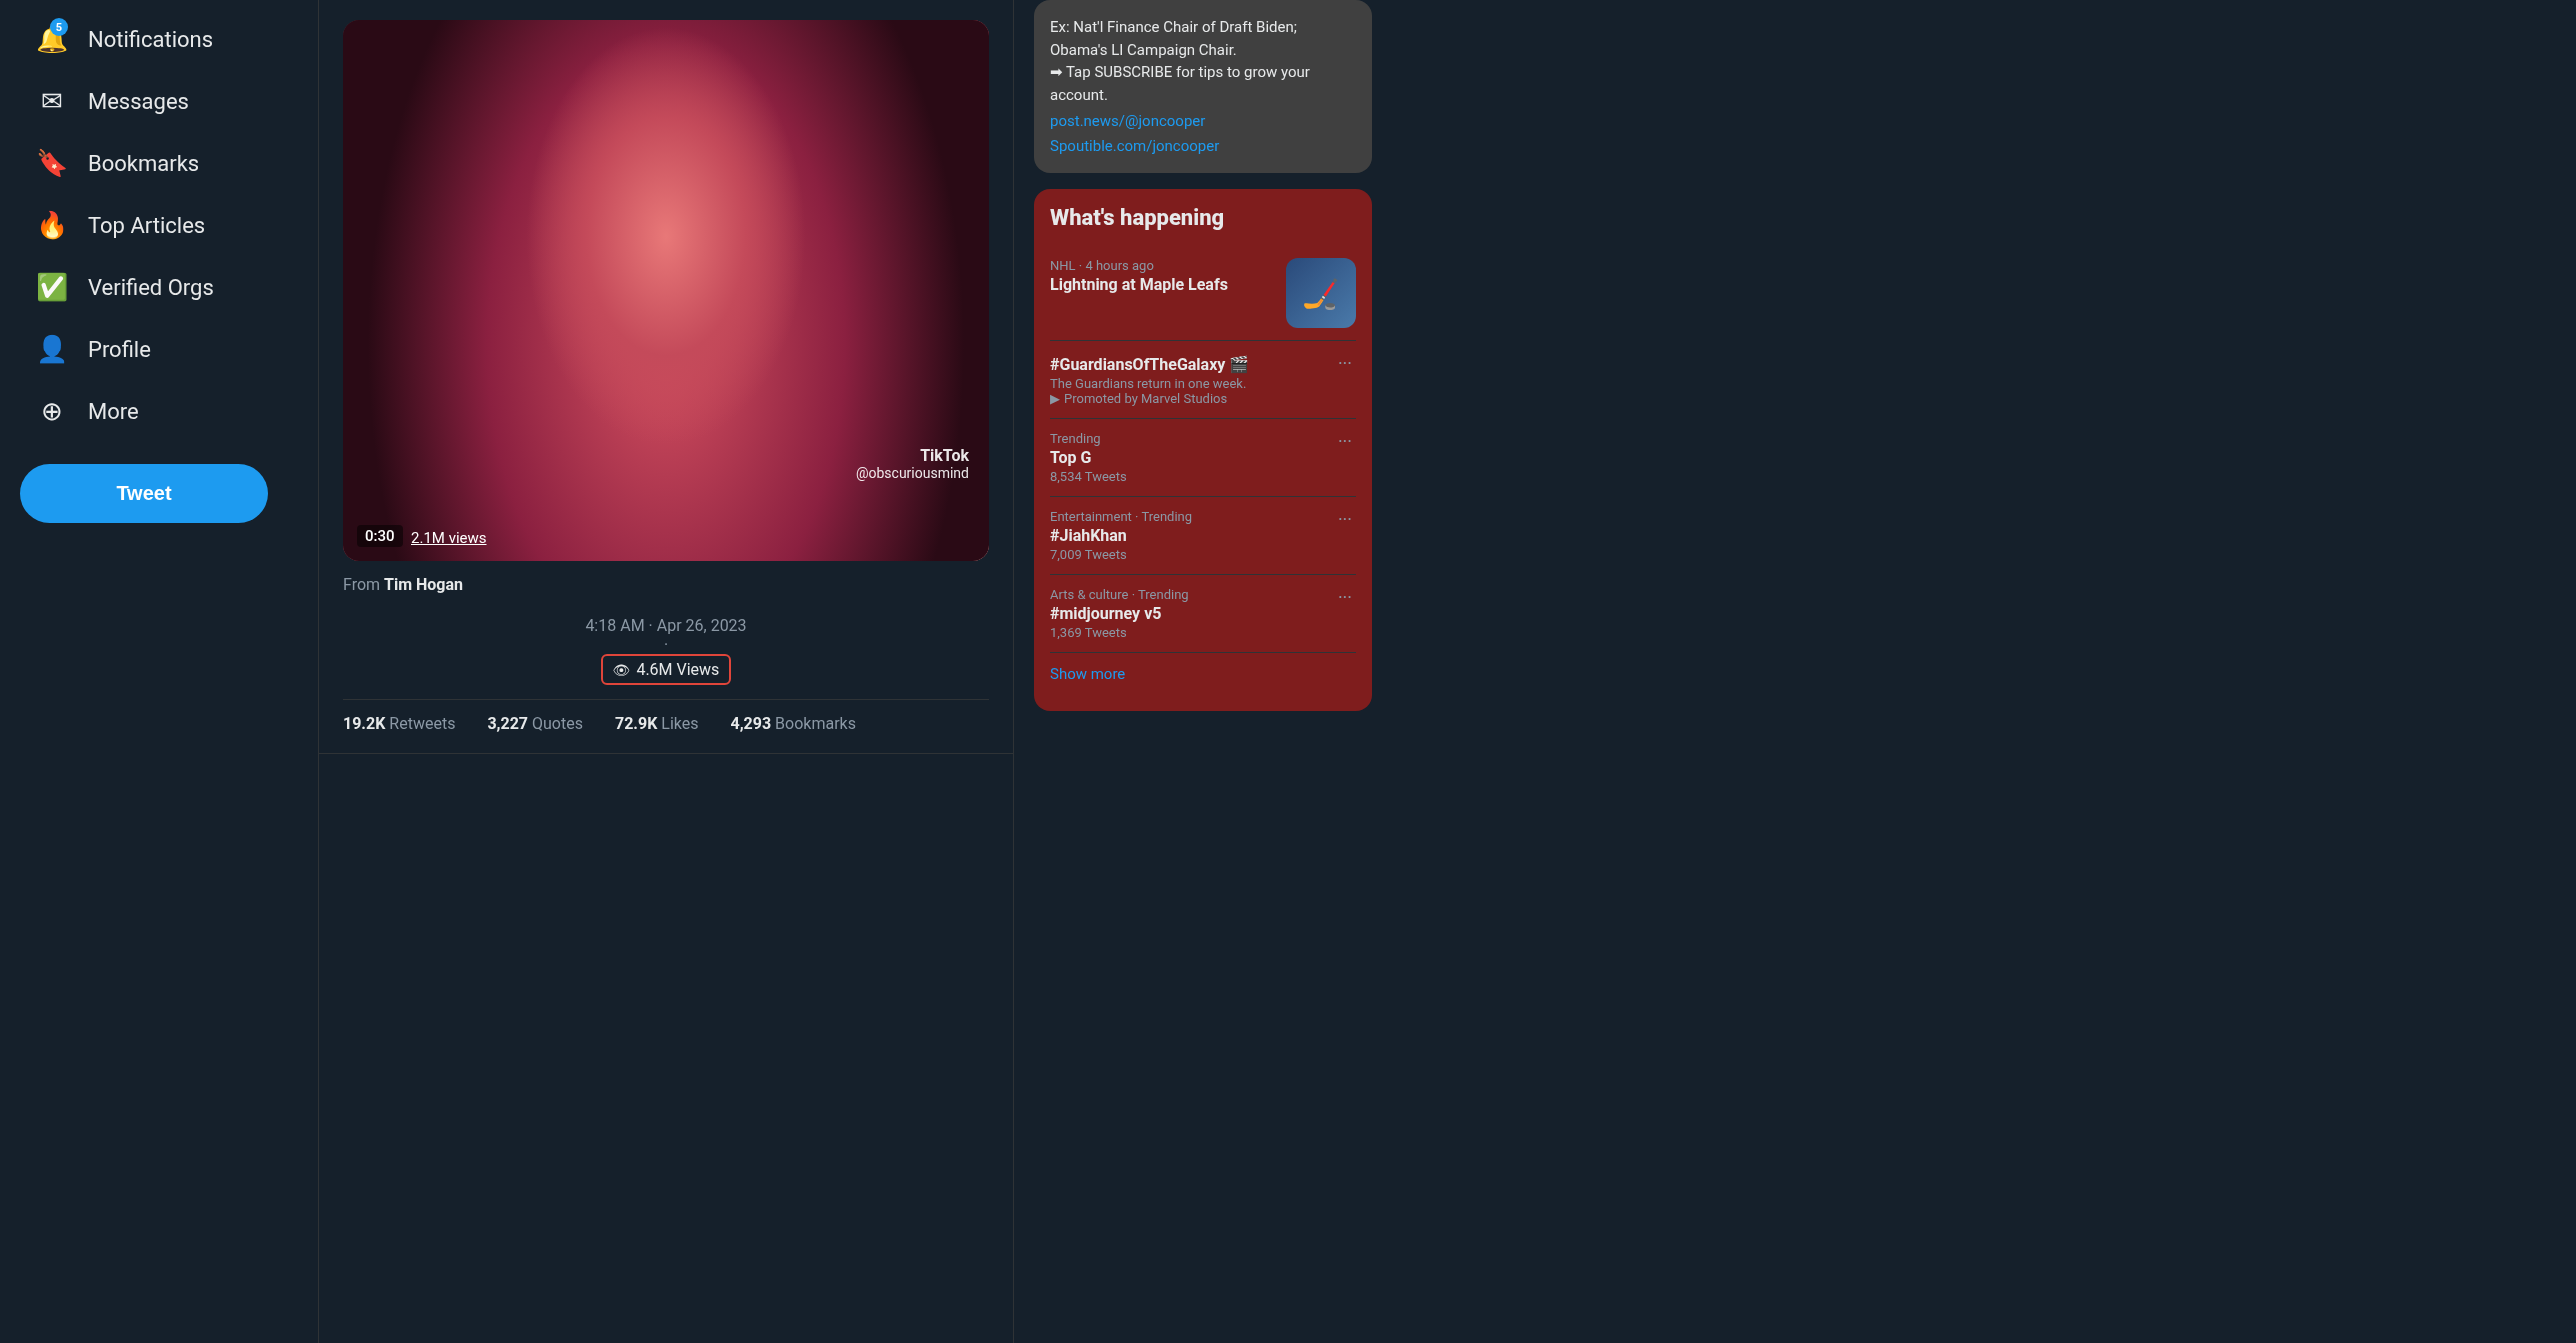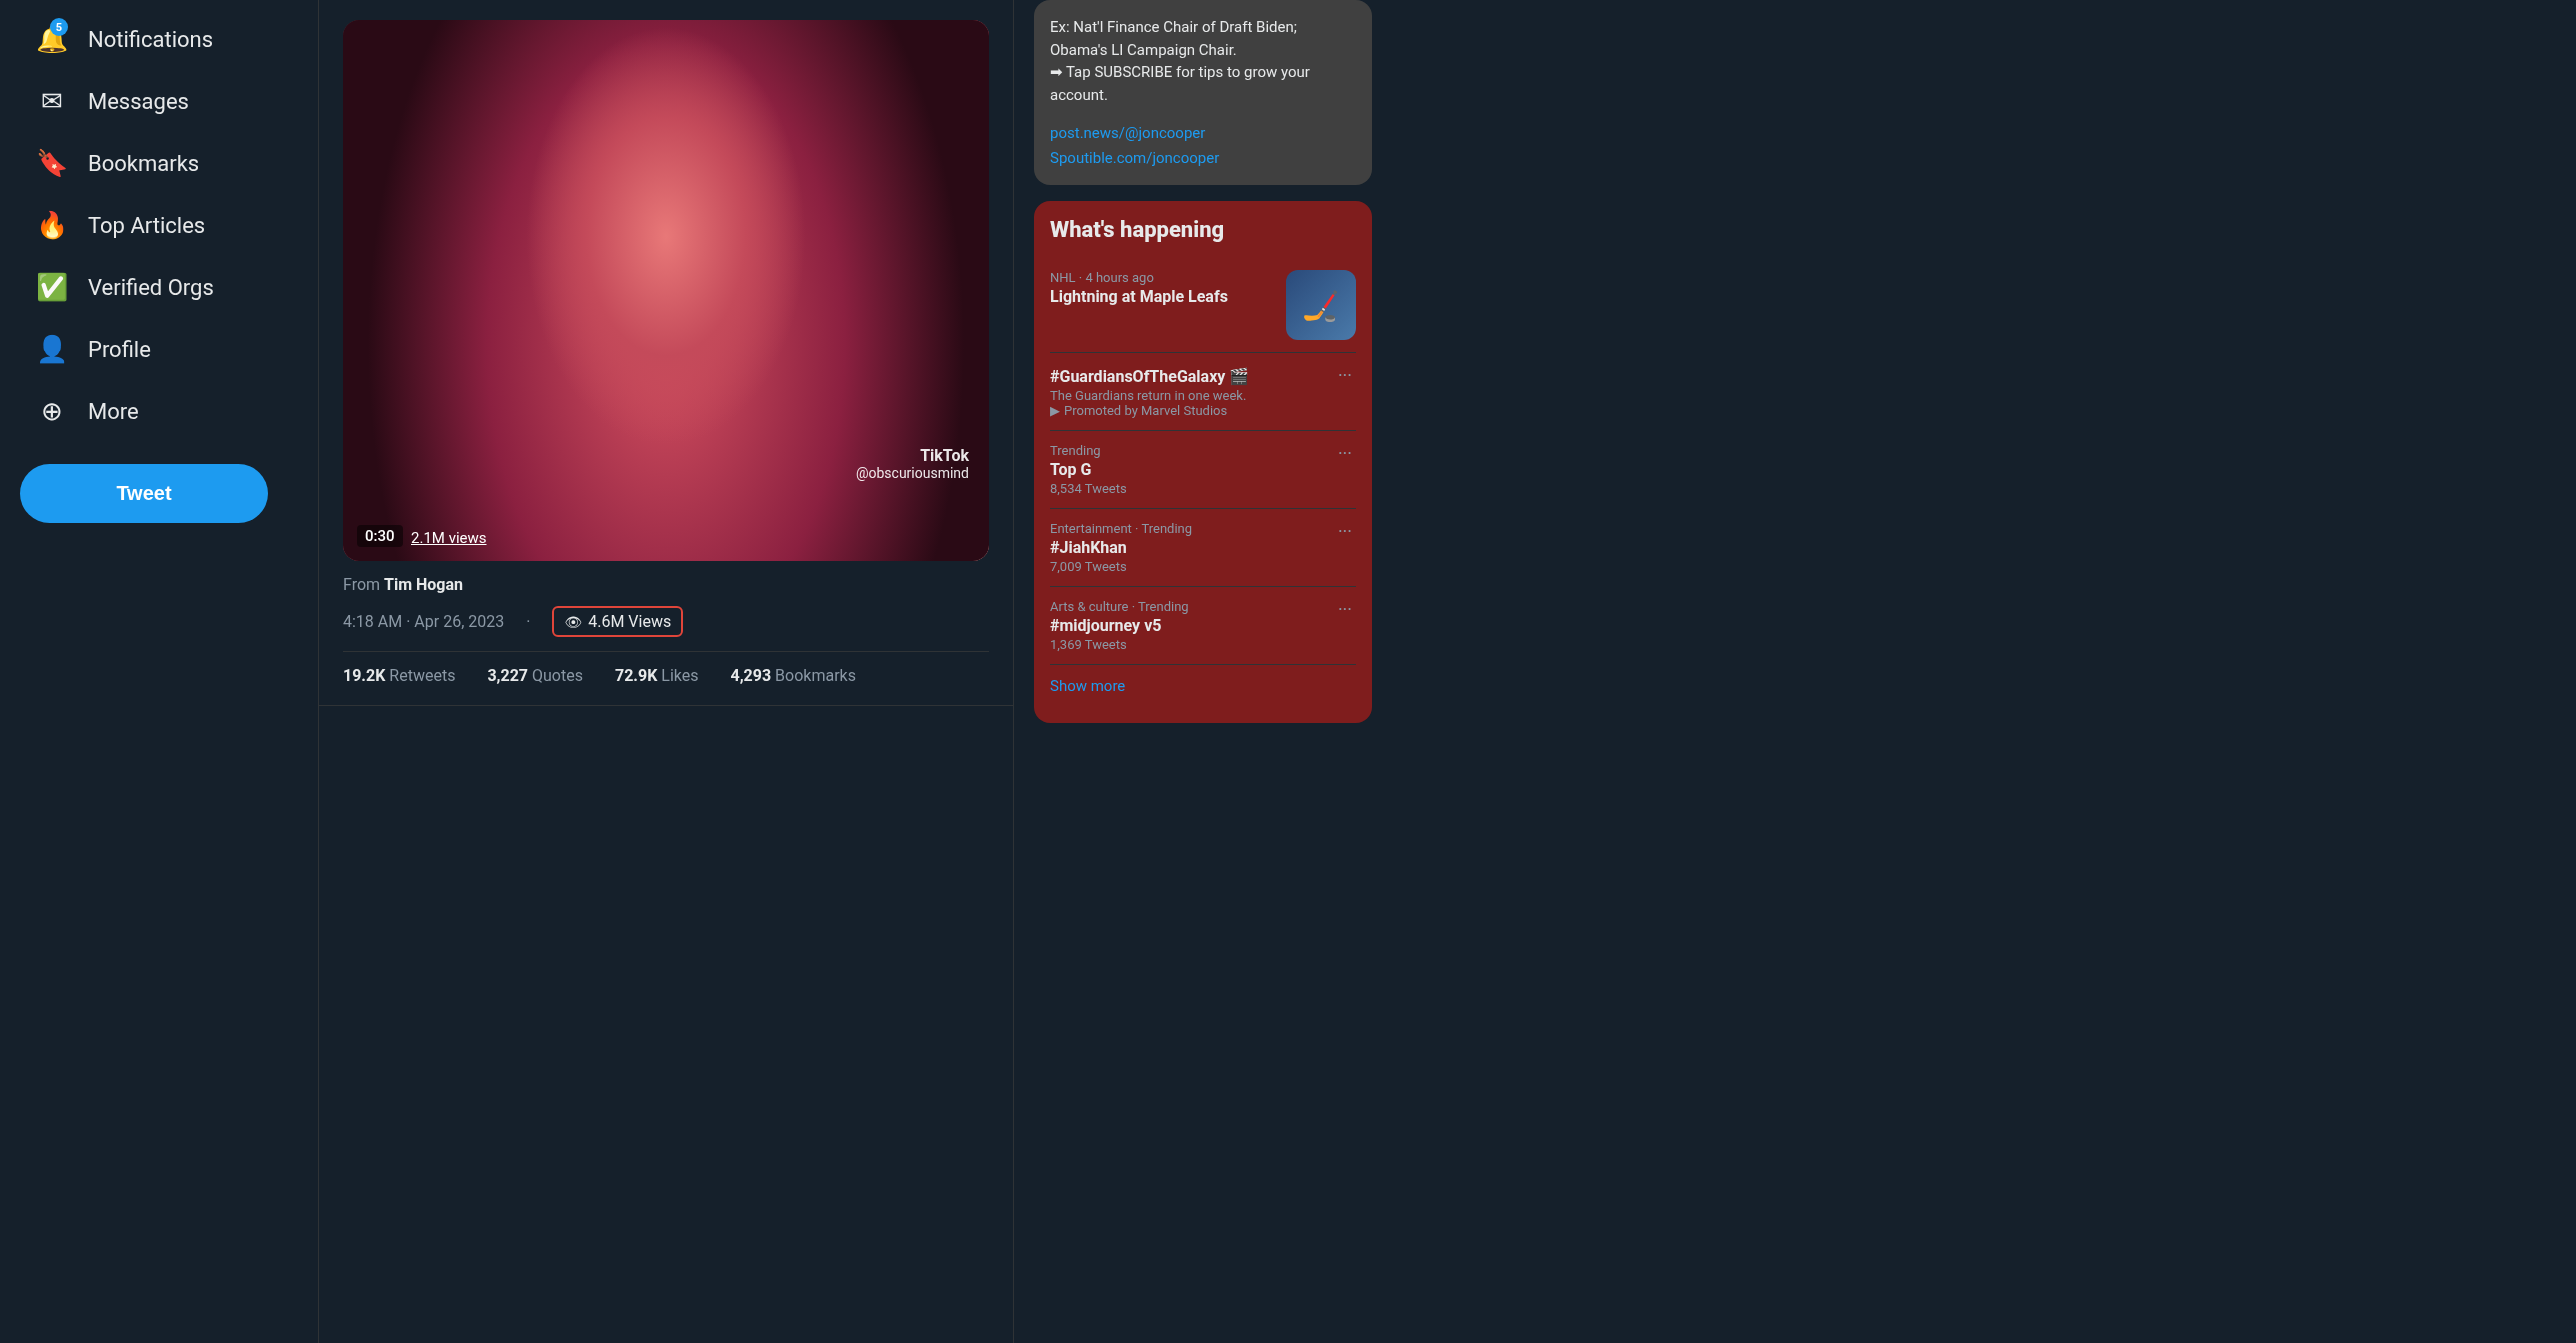--- a/index.html
+++ b/index.html
@@ -144,24 +144,25 @@
       color: #8b98a5;
     }
     .from-line strong {
       color: #e7e9ea;
       font-weight: 700;
     }
 
     .tweet-meta {
       display: flex;
       align-items: center;
-      gap: 22px;
-      margin-top: 12px;
-      font-size: 16px;
-      color: #8b98a5;
+      gap: 0;
+      margin-top: 22px;
+      font-size: 16px;
+      color: #8b98a5;
+      flex-direction: column;
     }
     .views-highlighted {
       display: inline-flex;
       align-items: center;
       gap: 6px;
       border: 2px solid #e0453a;
       border-radius: 6px;
       padding: 4px 10px;
       color: #e7e9ea;
       font-size: 16px;
@@ -197,21 +198,21 @@
       background: #404040;
       border-radius: 16px;
       padding: 16px;
       margin-bottom: 16px;
       font-size: 15px;
       line-height: 1.5;
       color: #e7e9ea;
     }
     .promo-card .links {
       color: #1d9bf0;
-      margin-top: 16px;
+      margin-top: 4px;
     }
     .promo-card .links div { margin-top: 2px; }
 
     .whats-happening {
       background: #7f1d1d;
       border-radius: 16px;
       padding: 16px;
     }
     .whats-happening h2 {
       font-size: 22px;

